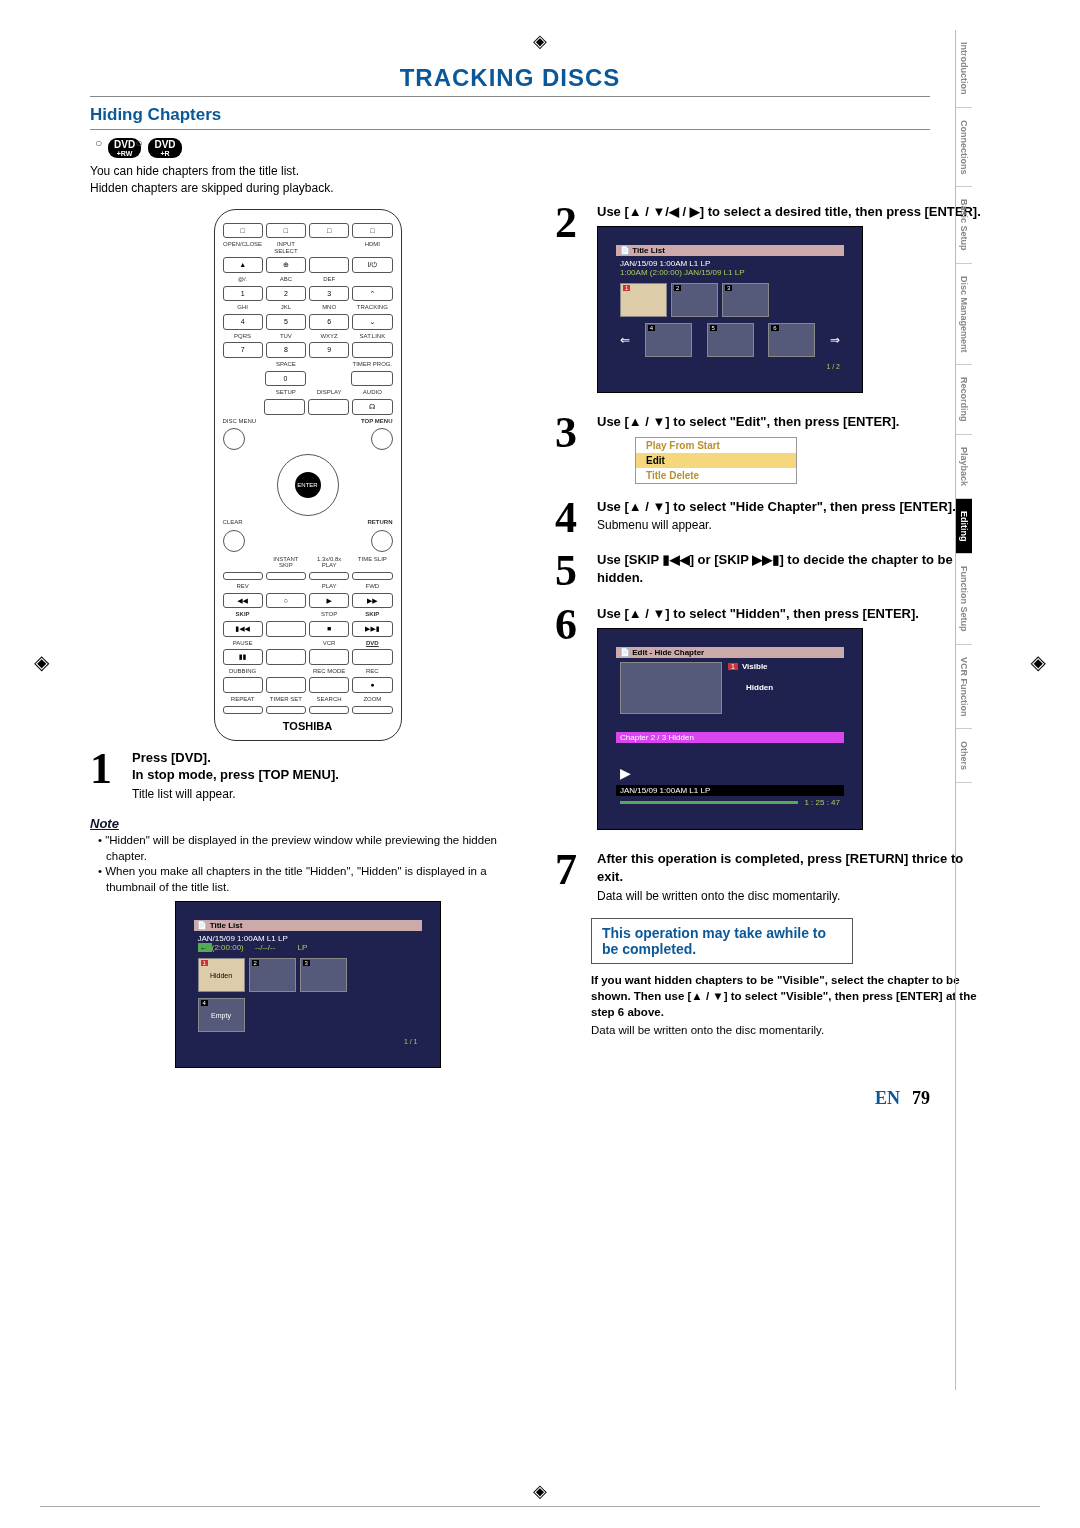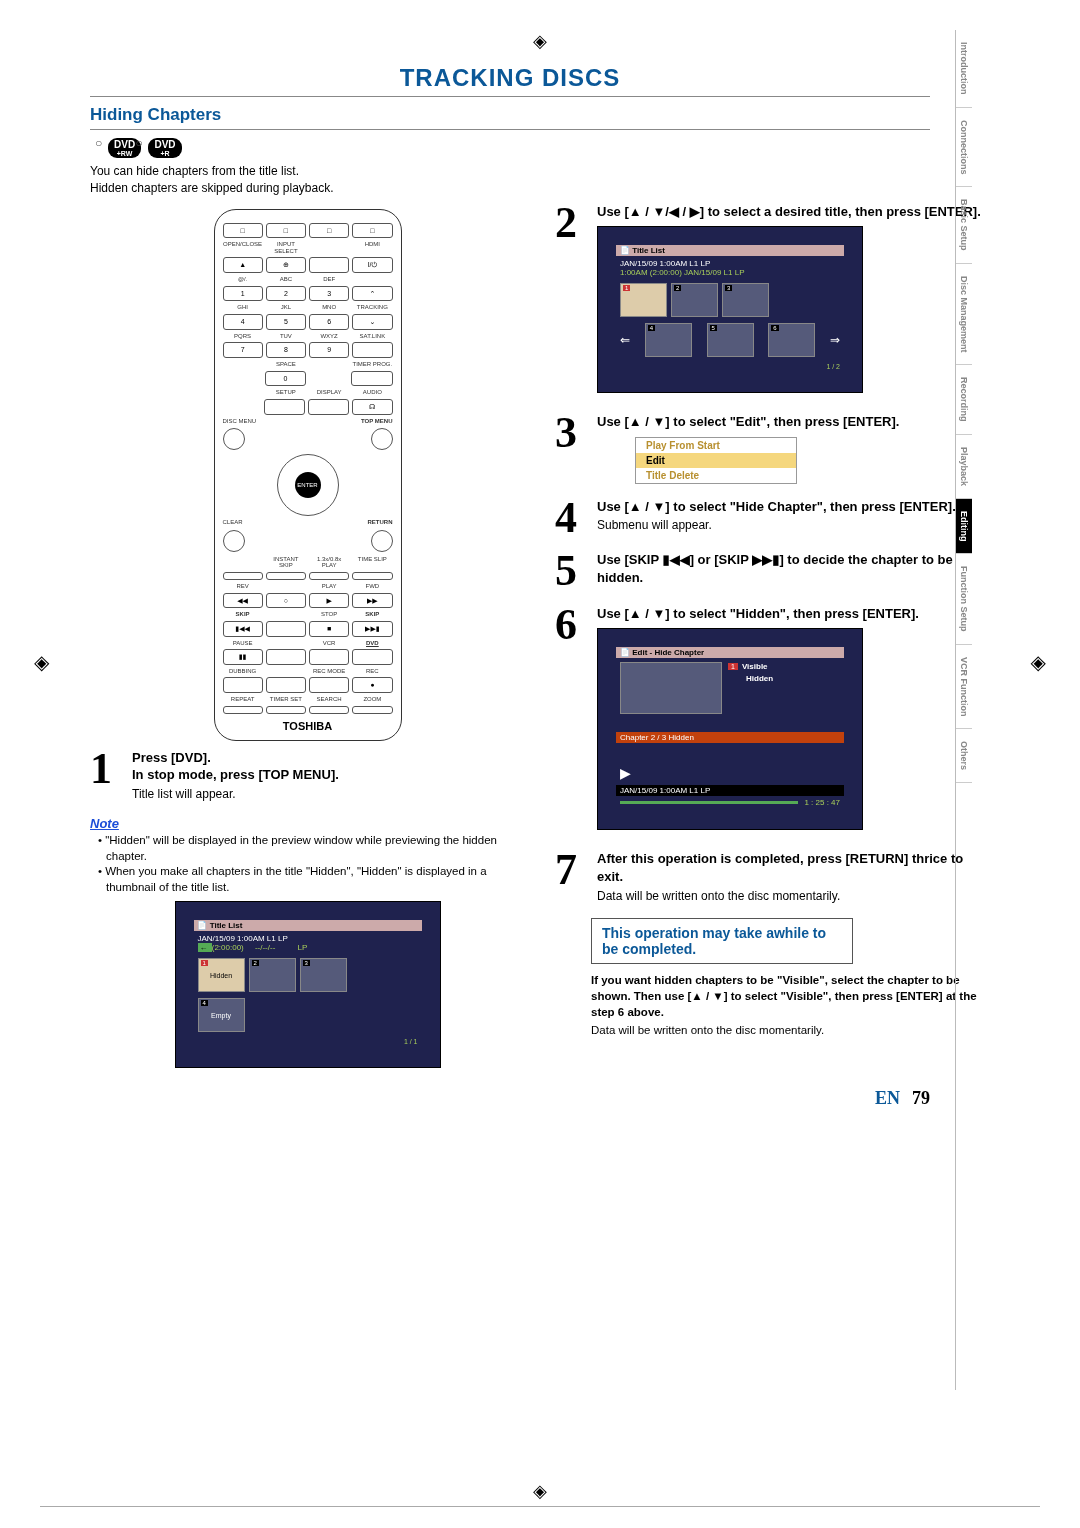--- a/index.html
+++ b/index.html
@@ -86,21 +86,21 @@
   }
   .remote .brand { font-weight: bold; font-size: 11px; margin-top: 6px; }
   .step { display: flex; gap: 8px; margin: 6px 0 14px 0; }
   .step-num {
     font-size: 44px; font-weight: bold; line-height: 0.9; color: #000;
     font-family: Georgia, 'Times New Roman', serif;
     min-width: 34px;
   }
   .step-body .headline { font-weight: bold; font-size: 13px; line-height: 1.35; }
   .step-body .sub { font-size: 12px; margin-top: 2px; line-height: 1.35; }
-  .note-hd { font-style: italic; font-weight: bold; color: #1d4ed8; font-size: 13px; margin: 11px 0 2px 0; text-decoration: underline; }
+  .note-hd { font-style: italic; font-weight: bold; color: #0f172a; font-size: 13px; margin: 11px 0 2px 0; text-decoration: underline; }
   .note-list { font-size: 11.5px; line-height: 1.35; padding-left: 8px; }
   .note-list div { text-indent: -8px; padding-left: 8px; }
   .screen {
     background: #1f224e; color: #fff; font-size: 8px;
     border: 1px solid #000; margin: 6px auto; padding: 22px;
   }
   .screen.sm { width: 220px; }
   .screen-title { background: #caa; color: #000; font-weight: bold; padding: 1px 4px; font-size: 8px; margin: -4px -4px 3px -4px; }
   .thumb-row { display: flex; gap: 4px; margin: 6px 0; }
   .thumb {
@@ -454,28 +454,28 @@
 
       <div class="step">
         <div class="step-num">6</div>
         <div class="step-body">
           <div class="headline">Use [▲ / ▼] to select "Hidden", then press [ENTER].</div>
           <div class="screen sm" style="margin-left:0">
             <div class="screen-title">📄 <span>Edit - Hide Chapter</span></div>
             <div style="display:flex; gap:6px; margin:4px 0;">
               <div style="width:100px;height:50px;background:#555a7a;border:1px solid #888"></div>
               <div style="flex:1">
-                <div style="display:flex;gap:4px;align-items:center;margin-bottom:3px;">
+                <div style="display:flex;gap:4px;align-items:center;margin-bottom:12px;">
                   <span style="background:#c33;color:#fff;padding:0 3px;font-size:7px">1</span>
                   <span style="font-weight:bold;color:#fff">Visible</span>
                 </div>
                 <div style="font-weight:bold;color:#fff;padding-left:18px">Hidden</div>
               </div>
             </div>
-            <div style="background:#c2410c;padding:1px 4px;margin:18px -4px">Chapter   2 / 3   Hidden</div>
+            <div style="background:#d946ef;padding:1px 4px;margin:18px -4px">Chapter   2 / 3   Hidden</div>
             <div style="font-size:14px;color:#fff;padding:4px 0">▶</div>
             <div style="background:#000;padding:1px 4px;margin:0 -4px">JAN/15/09 1:00AM L1   LP</div>
             <div style="display:flex;justify-content:flex-end;align-items:center;gap:6px;margin-top:2px">
               <span style="flex:1;height:3px;background:#5a5"></span>
               <span style="color:#a8ce5a">1 : 25 : 47</span>
             </div>
           </div>
         </div>
       </div>
 

